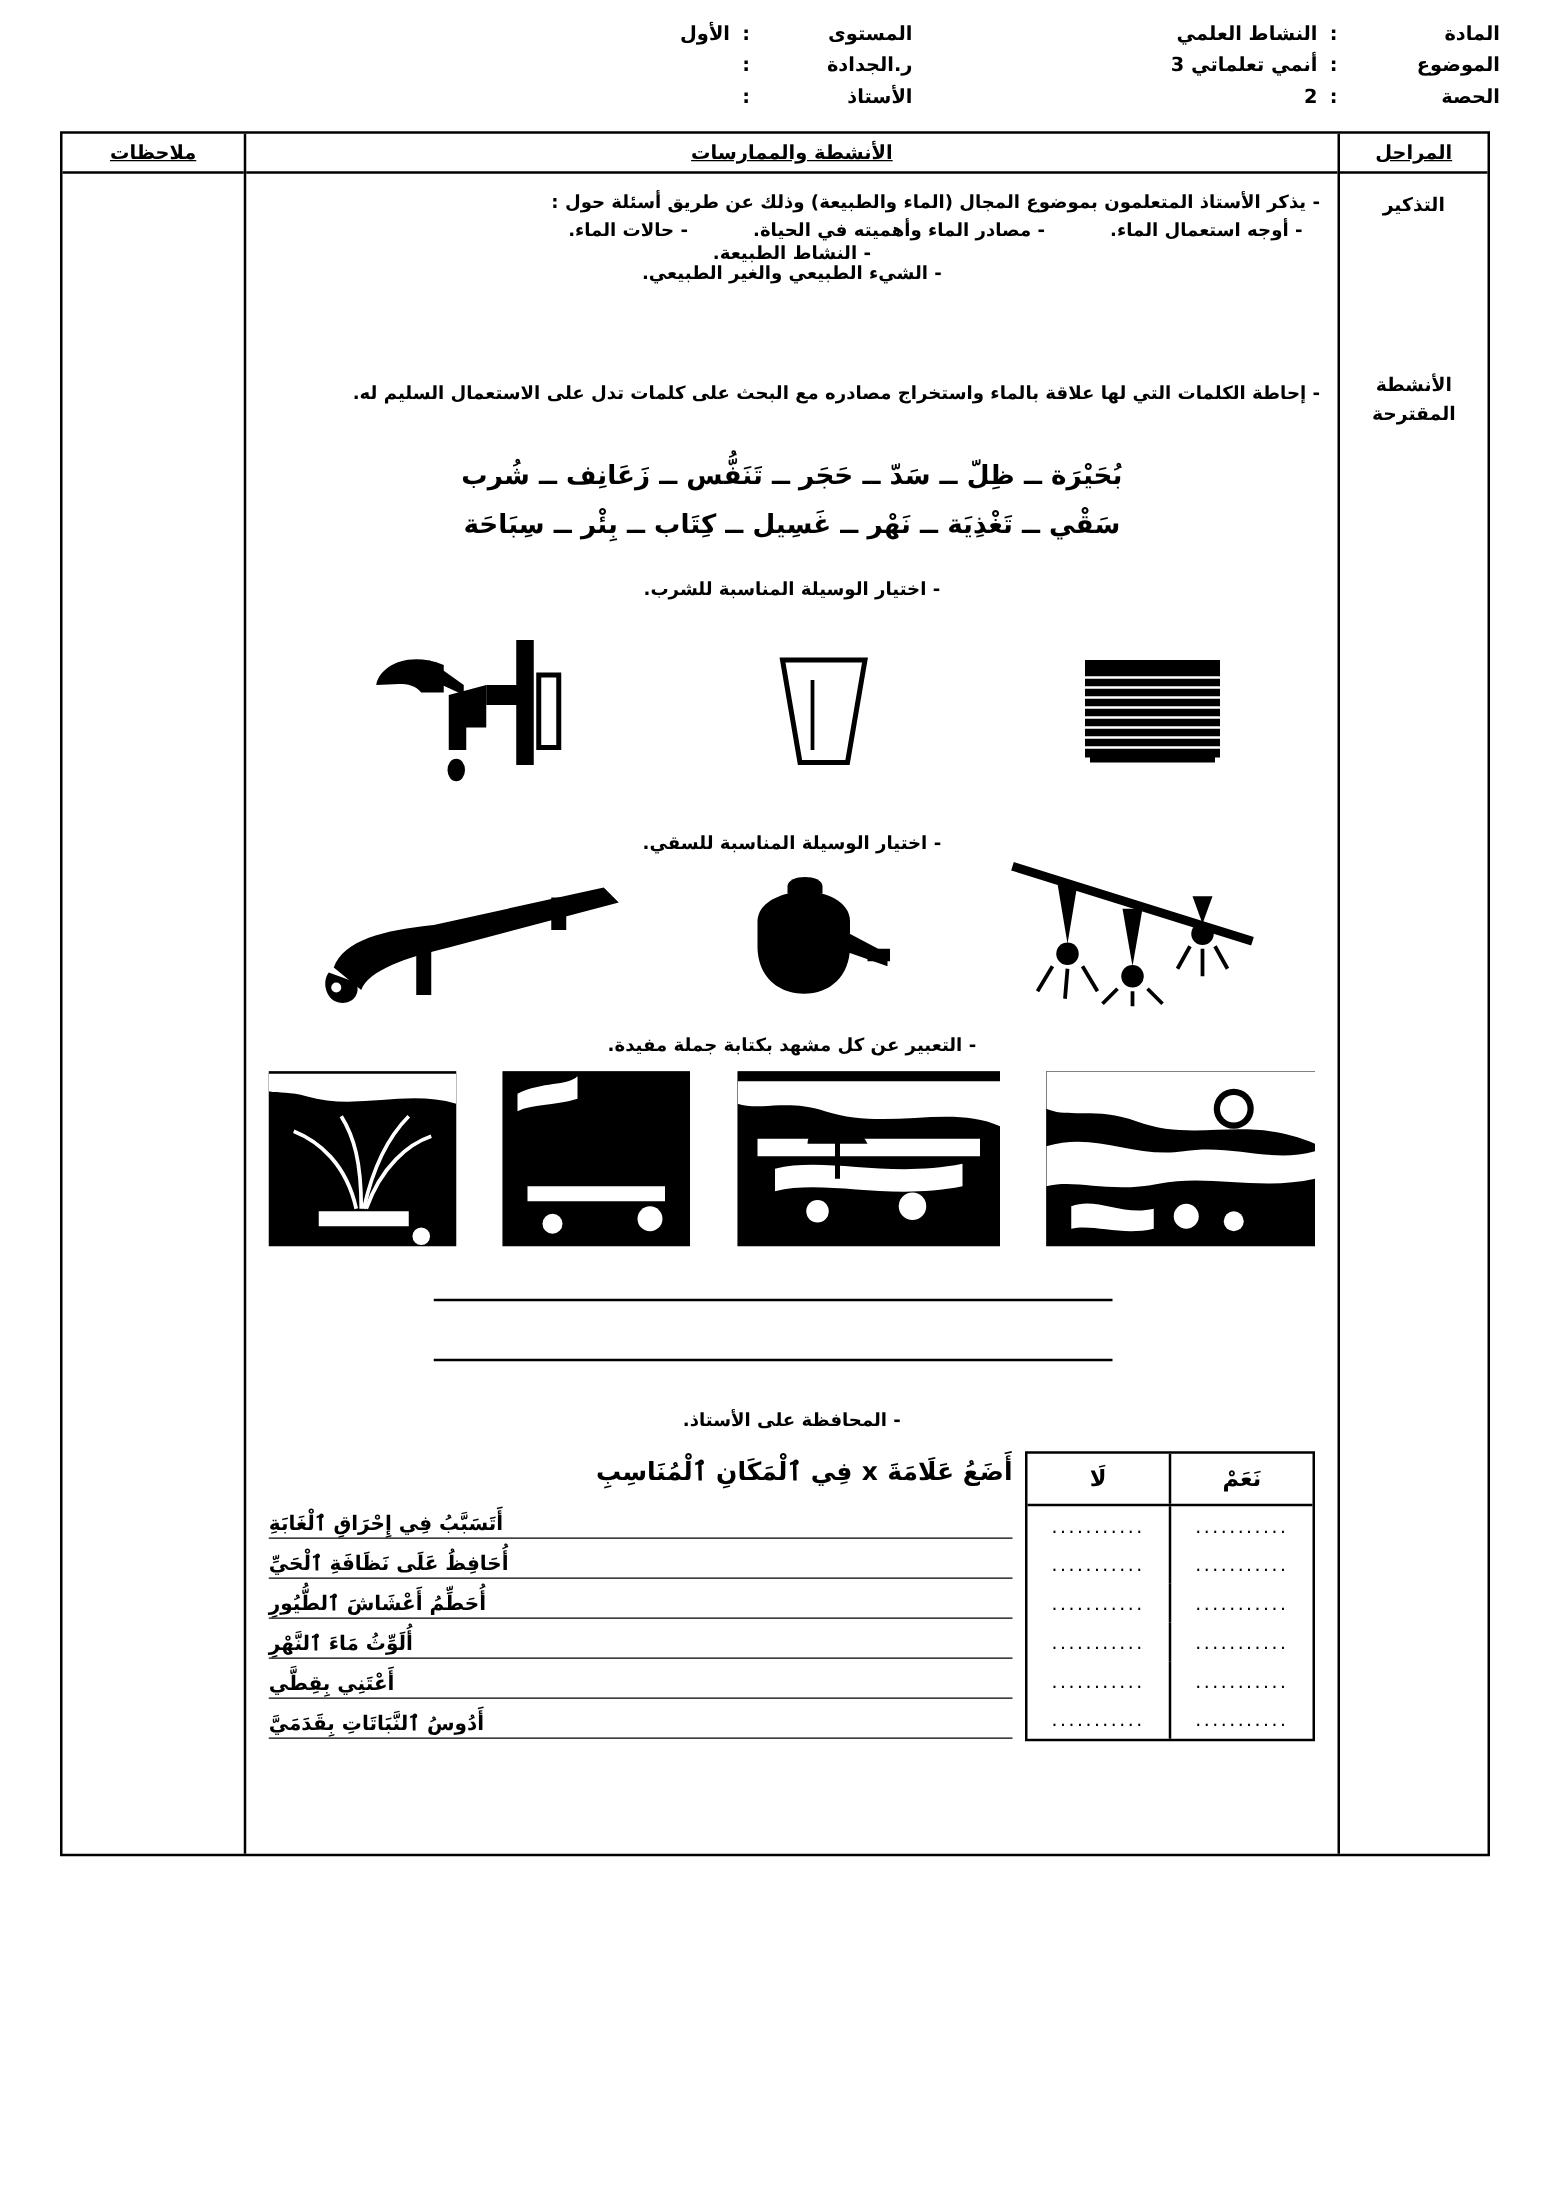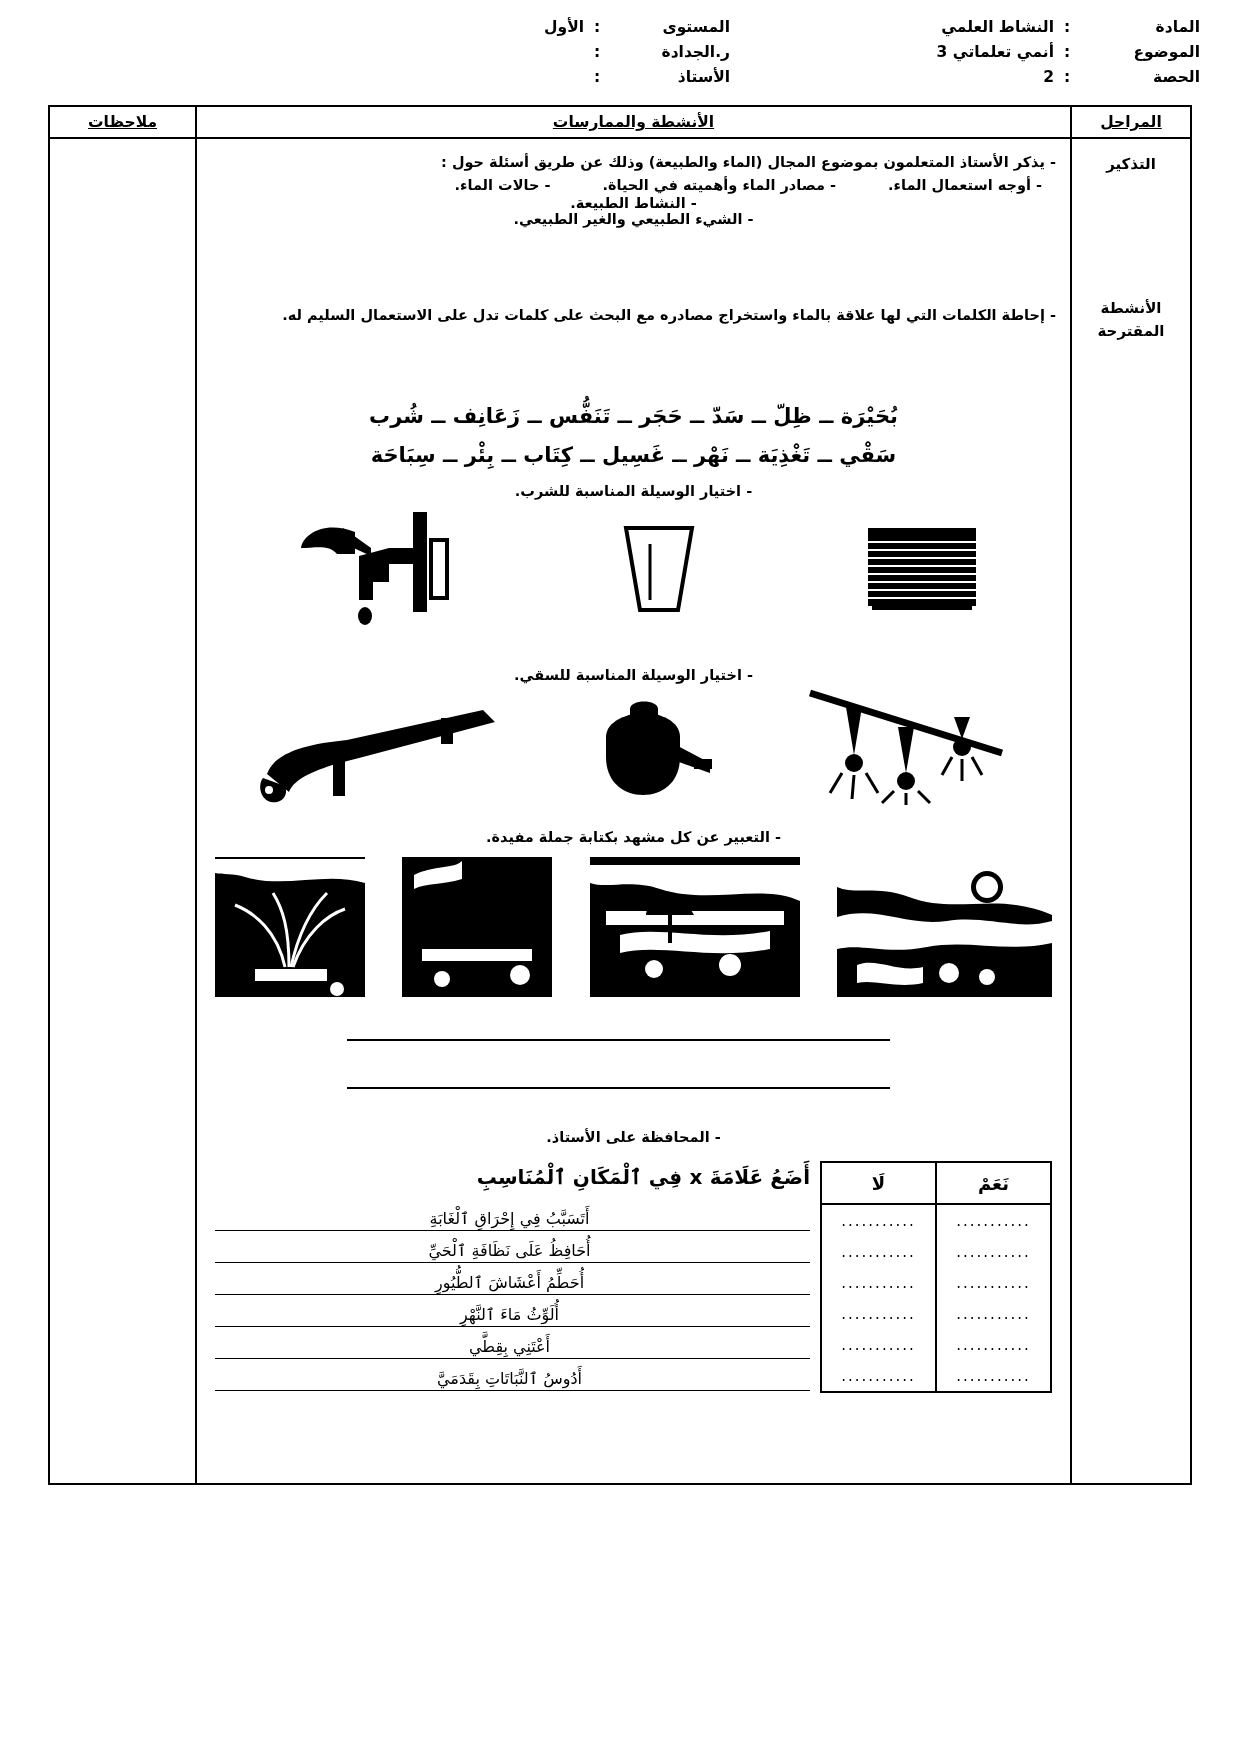--- a/index.html
+++ b/index.html
@@ -209,24 +209,24 @@
   .st-row {
     border-bottom: 1.6px solid #000;
     height: 31px;
     display: flex;
     align-items: flex-end;
     justify-content: flex-start;
     padding-right: 6px;
   }
   .st-text {
     font-size: 16px;
-    font-weight: normal;
+    font-weight: bold;
     padding-bottom: 2px;
     width: 100%;
-    text-align: center;
+    text-align: left;
   }
   .ex-table {
     width: 232px;
     border: 2px solid #000;
     box-sizing: border-box;
   }
   .ex-thead {
     display: flex;
     flex-direction: row;
     border-bottom: 2px solid #000;
@@ -326,26 +326,26 @@
             <span>- حالات الماء.</span>
           </div>
           <div class="sub" style="margin-top:2px;">- النشاط الطبيعة.</div>
           <div class="sub">- الشيء الطبيعي والغير الطبيعي.</div>
         </div>
 
         <div class="block" style="top:165px;">
           <div class="para">- إحاطة الكلمات التي لها علاقة بالماء واستخراج مصادره مع البحث على كلمات  تدل على الاستعمال السليم له.</div>
         </div>
 
-        <div class="block" style="top:222px;margin-top:36px;">
+        <div class="block" style="top:222px;">
           <div class="words">بُحَيْرَة  ــ  ظِلّ  ــ  سَدّ  ــ  حَجَر  ــ  تَنَفُّس  ــ  زَعَانِف  ــ  شُرب</div>
           <div class="words">سَقْي  ــ  تَغْذِيَة  ــ  نَهْر  ــ  غَسِيل  ــ  كِتَاب  ــ  بِئْر  ــ  سِبَاحَة</div>
         </div>
 
-        <div class="block" style="top:344px;">
+        <div class="block" style="top:325px;">
           <div class="sub">- اختيار الوسيلة المناسبة للشرب.</div>
         </div>
 
         <div class="block" style="top:350px;">
           <div class="picrow">
 
             <div class="pic basket">
               <svg viewBox="0 0 120 110" width="120" height="110" aria-hidden="true">
                 <rect x="6" y="18" width="108" height="74" fill="#000"></rect>
                 <g stroke="#fff" stroke-width="2">

